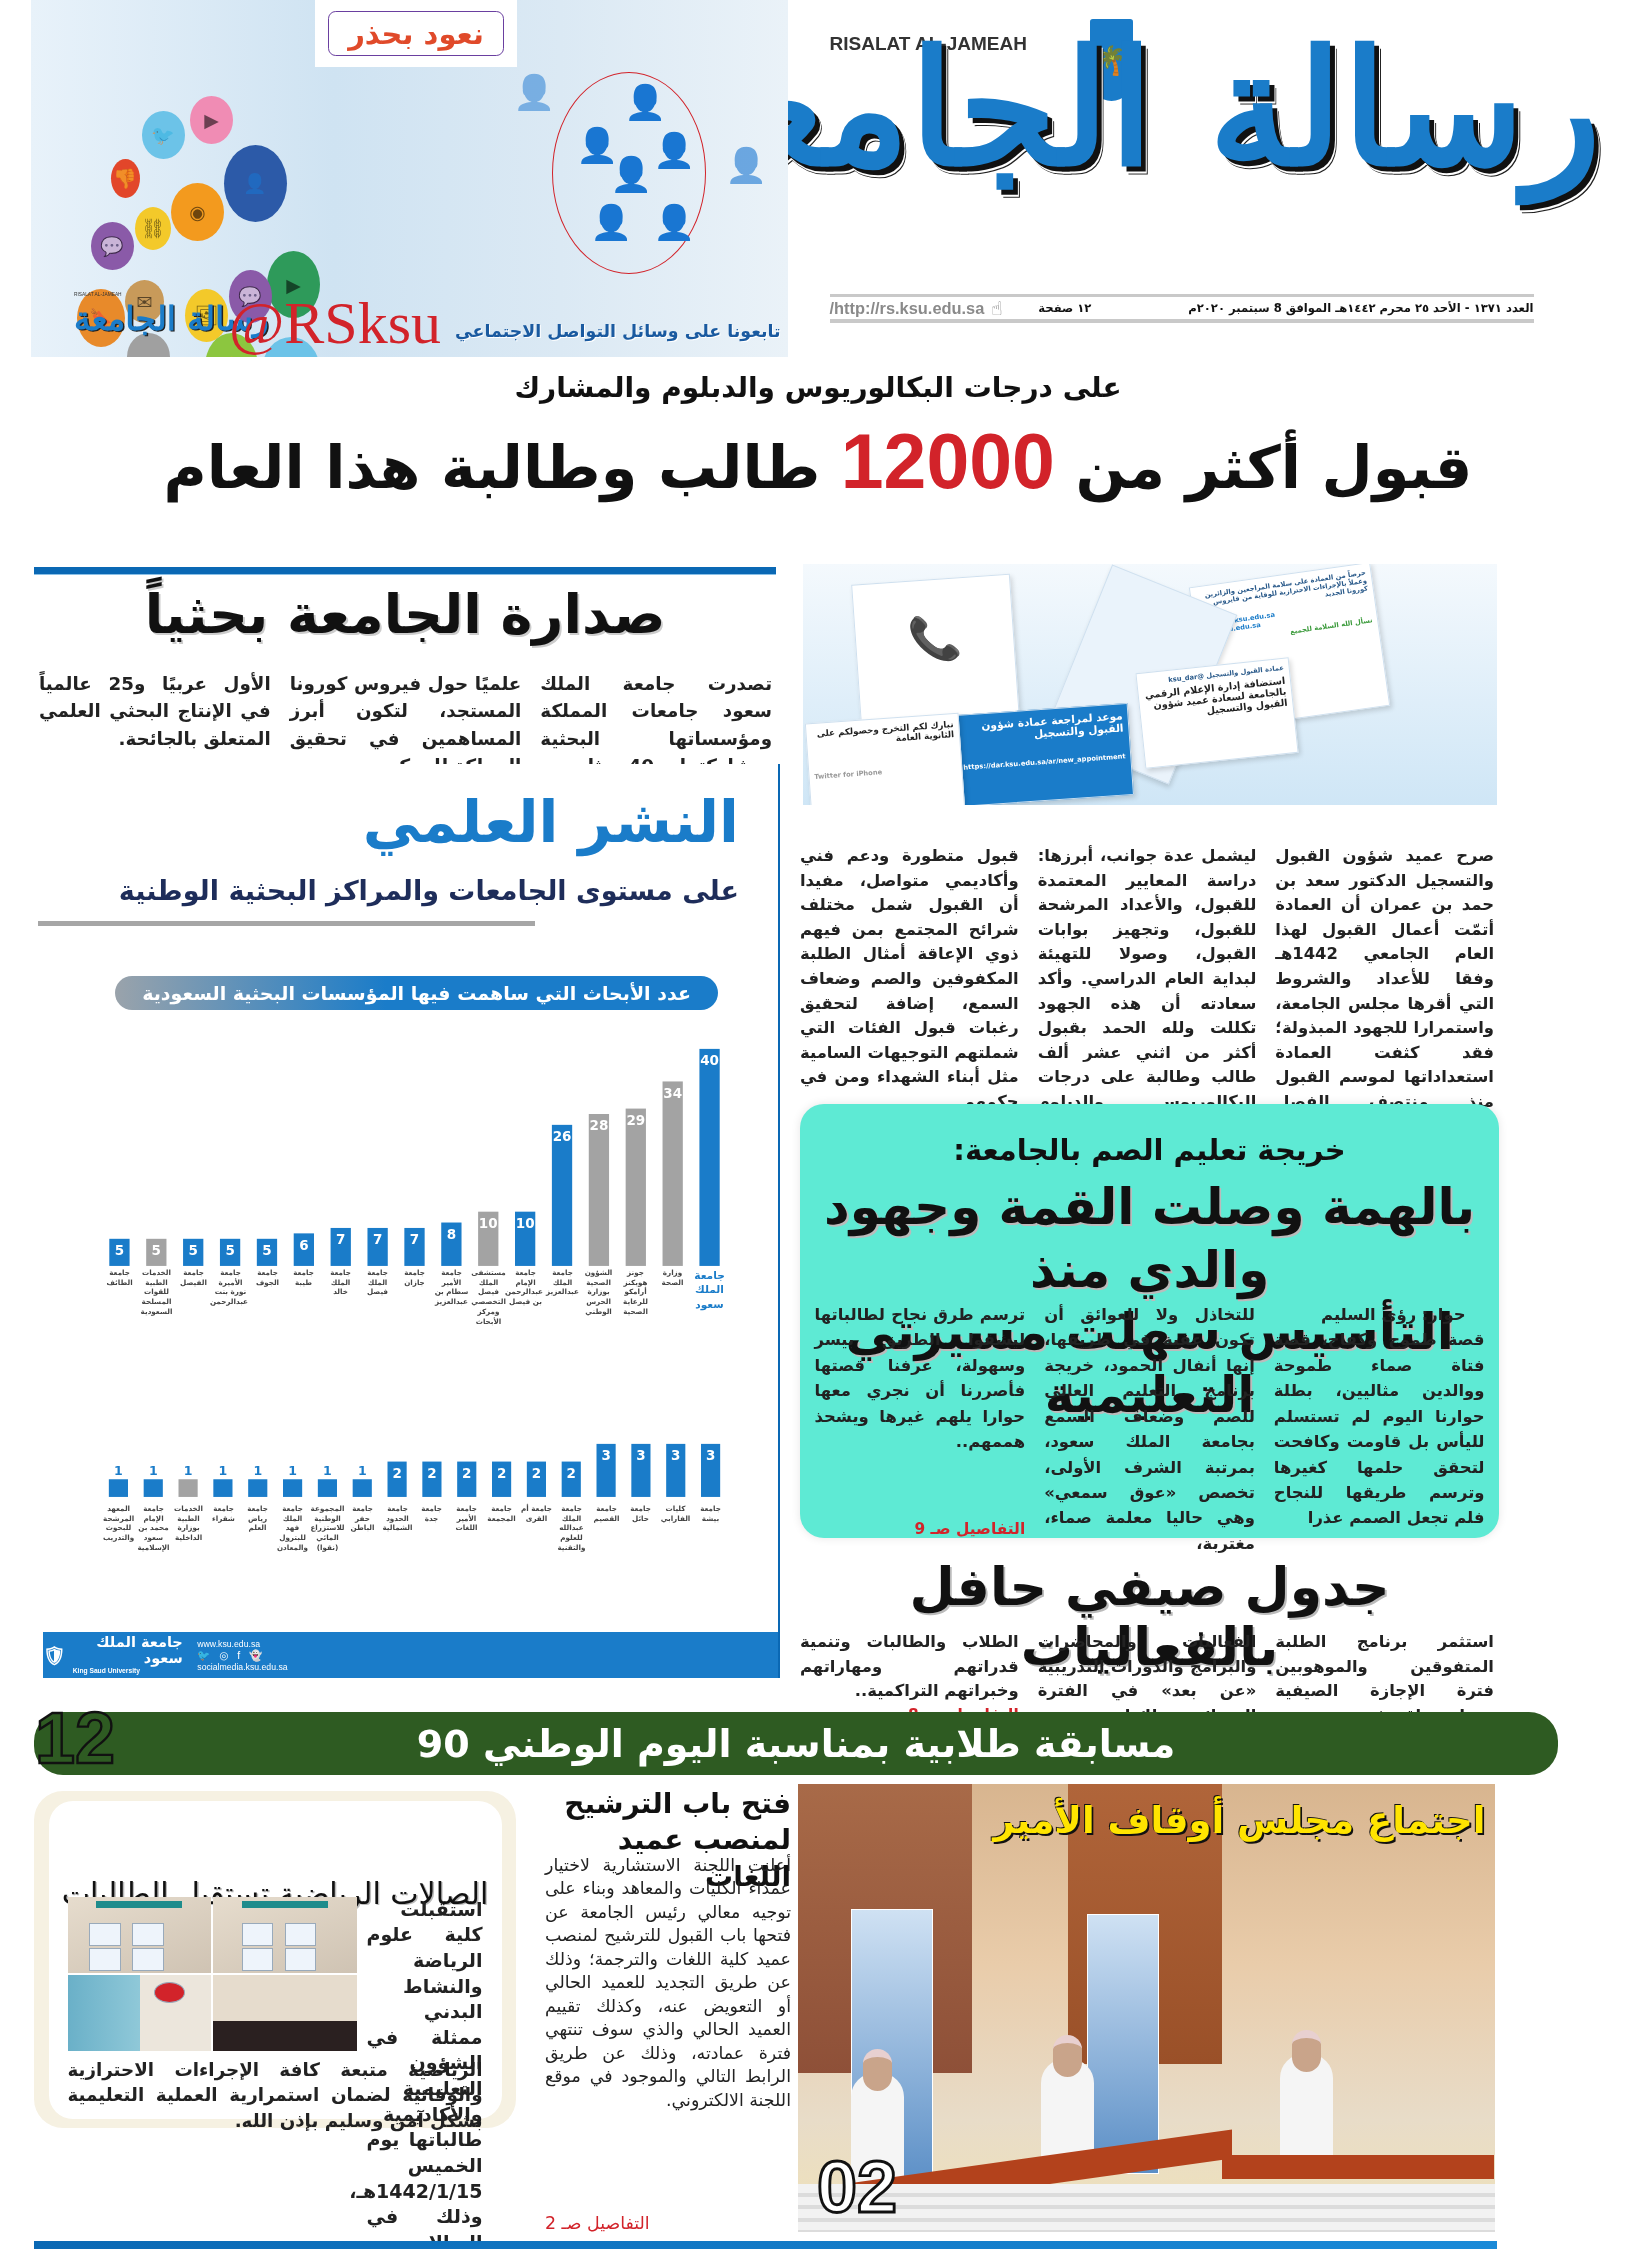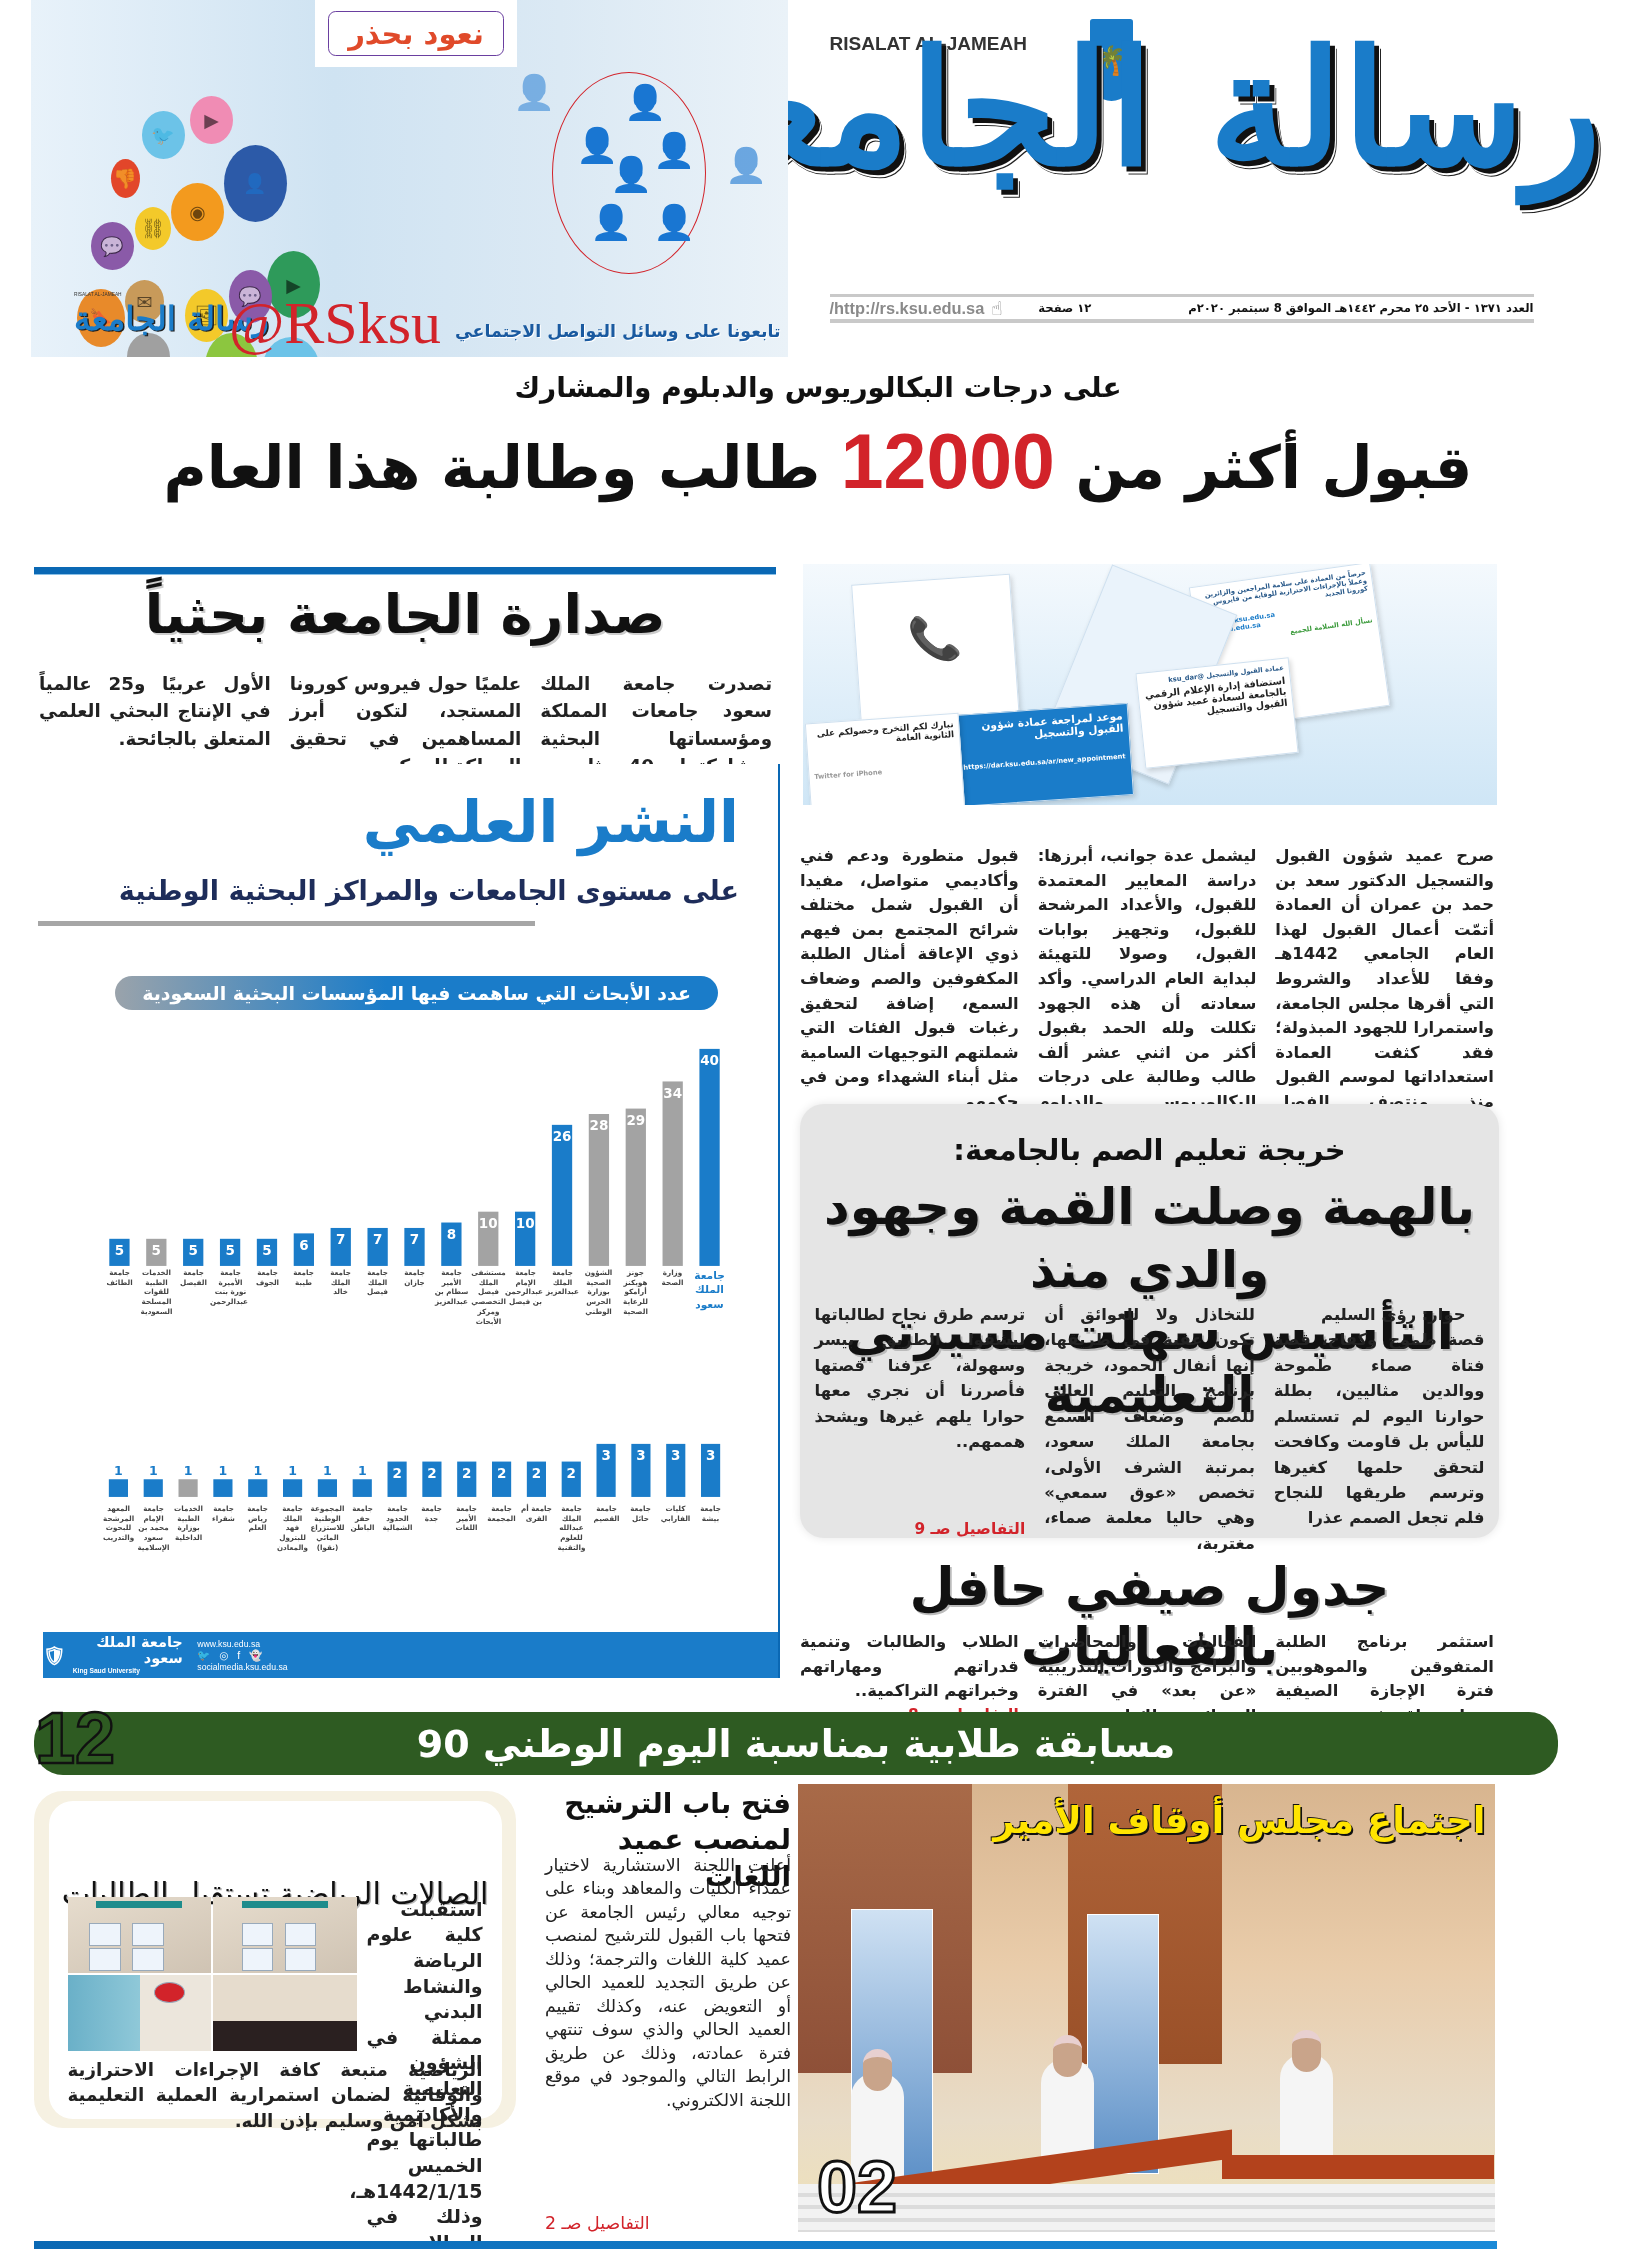--- a/index.html
+++ b/index.html
@@ -59,21 +59,21 @@
 
   
   #admission-collage { left: 803px; top: 564px; width: 694px; height: 241px; background: linear-gradient(180deg, #f4f9fd 0%, #cfe6f6 100%); overflow: hidden; }
   .card { position: absolute; background: #fff; border: 1px solid #cfe0ef; box-shadow: 1.9px 2.9px 5.8px rgba(0,0,0,0.15); font-size: 6.7px; color: #2a5a8a; padding: 4.8px; font-weight: bold; }
 
   
   #admission-body { left: 800px; top: 844px; width: 694px; display: grid; grid-template-columns: 1fr 1fr 1fr; column-gap: 19px; font-size: 16.4px; line-height: 1.5; font-weight: bold; color: #222; text-align: justify; }
   .details { color: #d2232a; font-weight: bold; font-size: 15.4px; }
 
   
-  #deaf-box { left: 800px; top: 1104px; width: 699px; height: 434px; background: #e5e5e5; border-radius: 24px; box-shadow: 0 0 9.6px rgba(0,0,0,0.1); }
+  #deaf-box { left: 800px; top: 1104px; width: 699px; height: 434px; background: #5eead4; border-radius: 24px; box-shadow: 0 0 9.6px rgba(0,0,0,0.1); }
   #deaf-kicker { left: 0; width: 100%; top: 29px; text-align: center; font-weight: bold; font-size: 29px; color: #111; }
   #deaf-title { left: 9.6px; width: 680px; top: 72px; text-align: center; font-weight: bold; font-size: 50px; line-height: 1.25; color: #111; text-shadow: 1.9px 1.9px 0 #bbb; }
   #deaf-body { left: 14.5px; top: 198px; width: 670px; display: grid; grid-template-columns: 1fr 1fr 1fr; column-gap: 19px; font-size: 16.4px; line-height: 1.55; font-weight: bold; color: #222; text-align: justify; }
 
   
   #summer-title { left: 800px; width: 699px; top: 1557px; text-align: center; font-weight: bold; font-size: 52px; color: #111; text-shadow: 1.9px 1.9px 0 #bbb; }
   #summer-body { left: 800px; top: 1630px; width: 694px; display: grid; grid-template-columns: 1fr 1fr 1fr; column-gap: 19px; font-size: 16.4px; line-height: 1.5; font-weight: bold; color: #222; text-align: justify; }
 
   
   #green-banner { left: 34px; top: 1712px; width: 1524px; height: 63px; background: #2e5b22; border-radius: 29px; display: flex; align-items: center; justify-content: center; }

